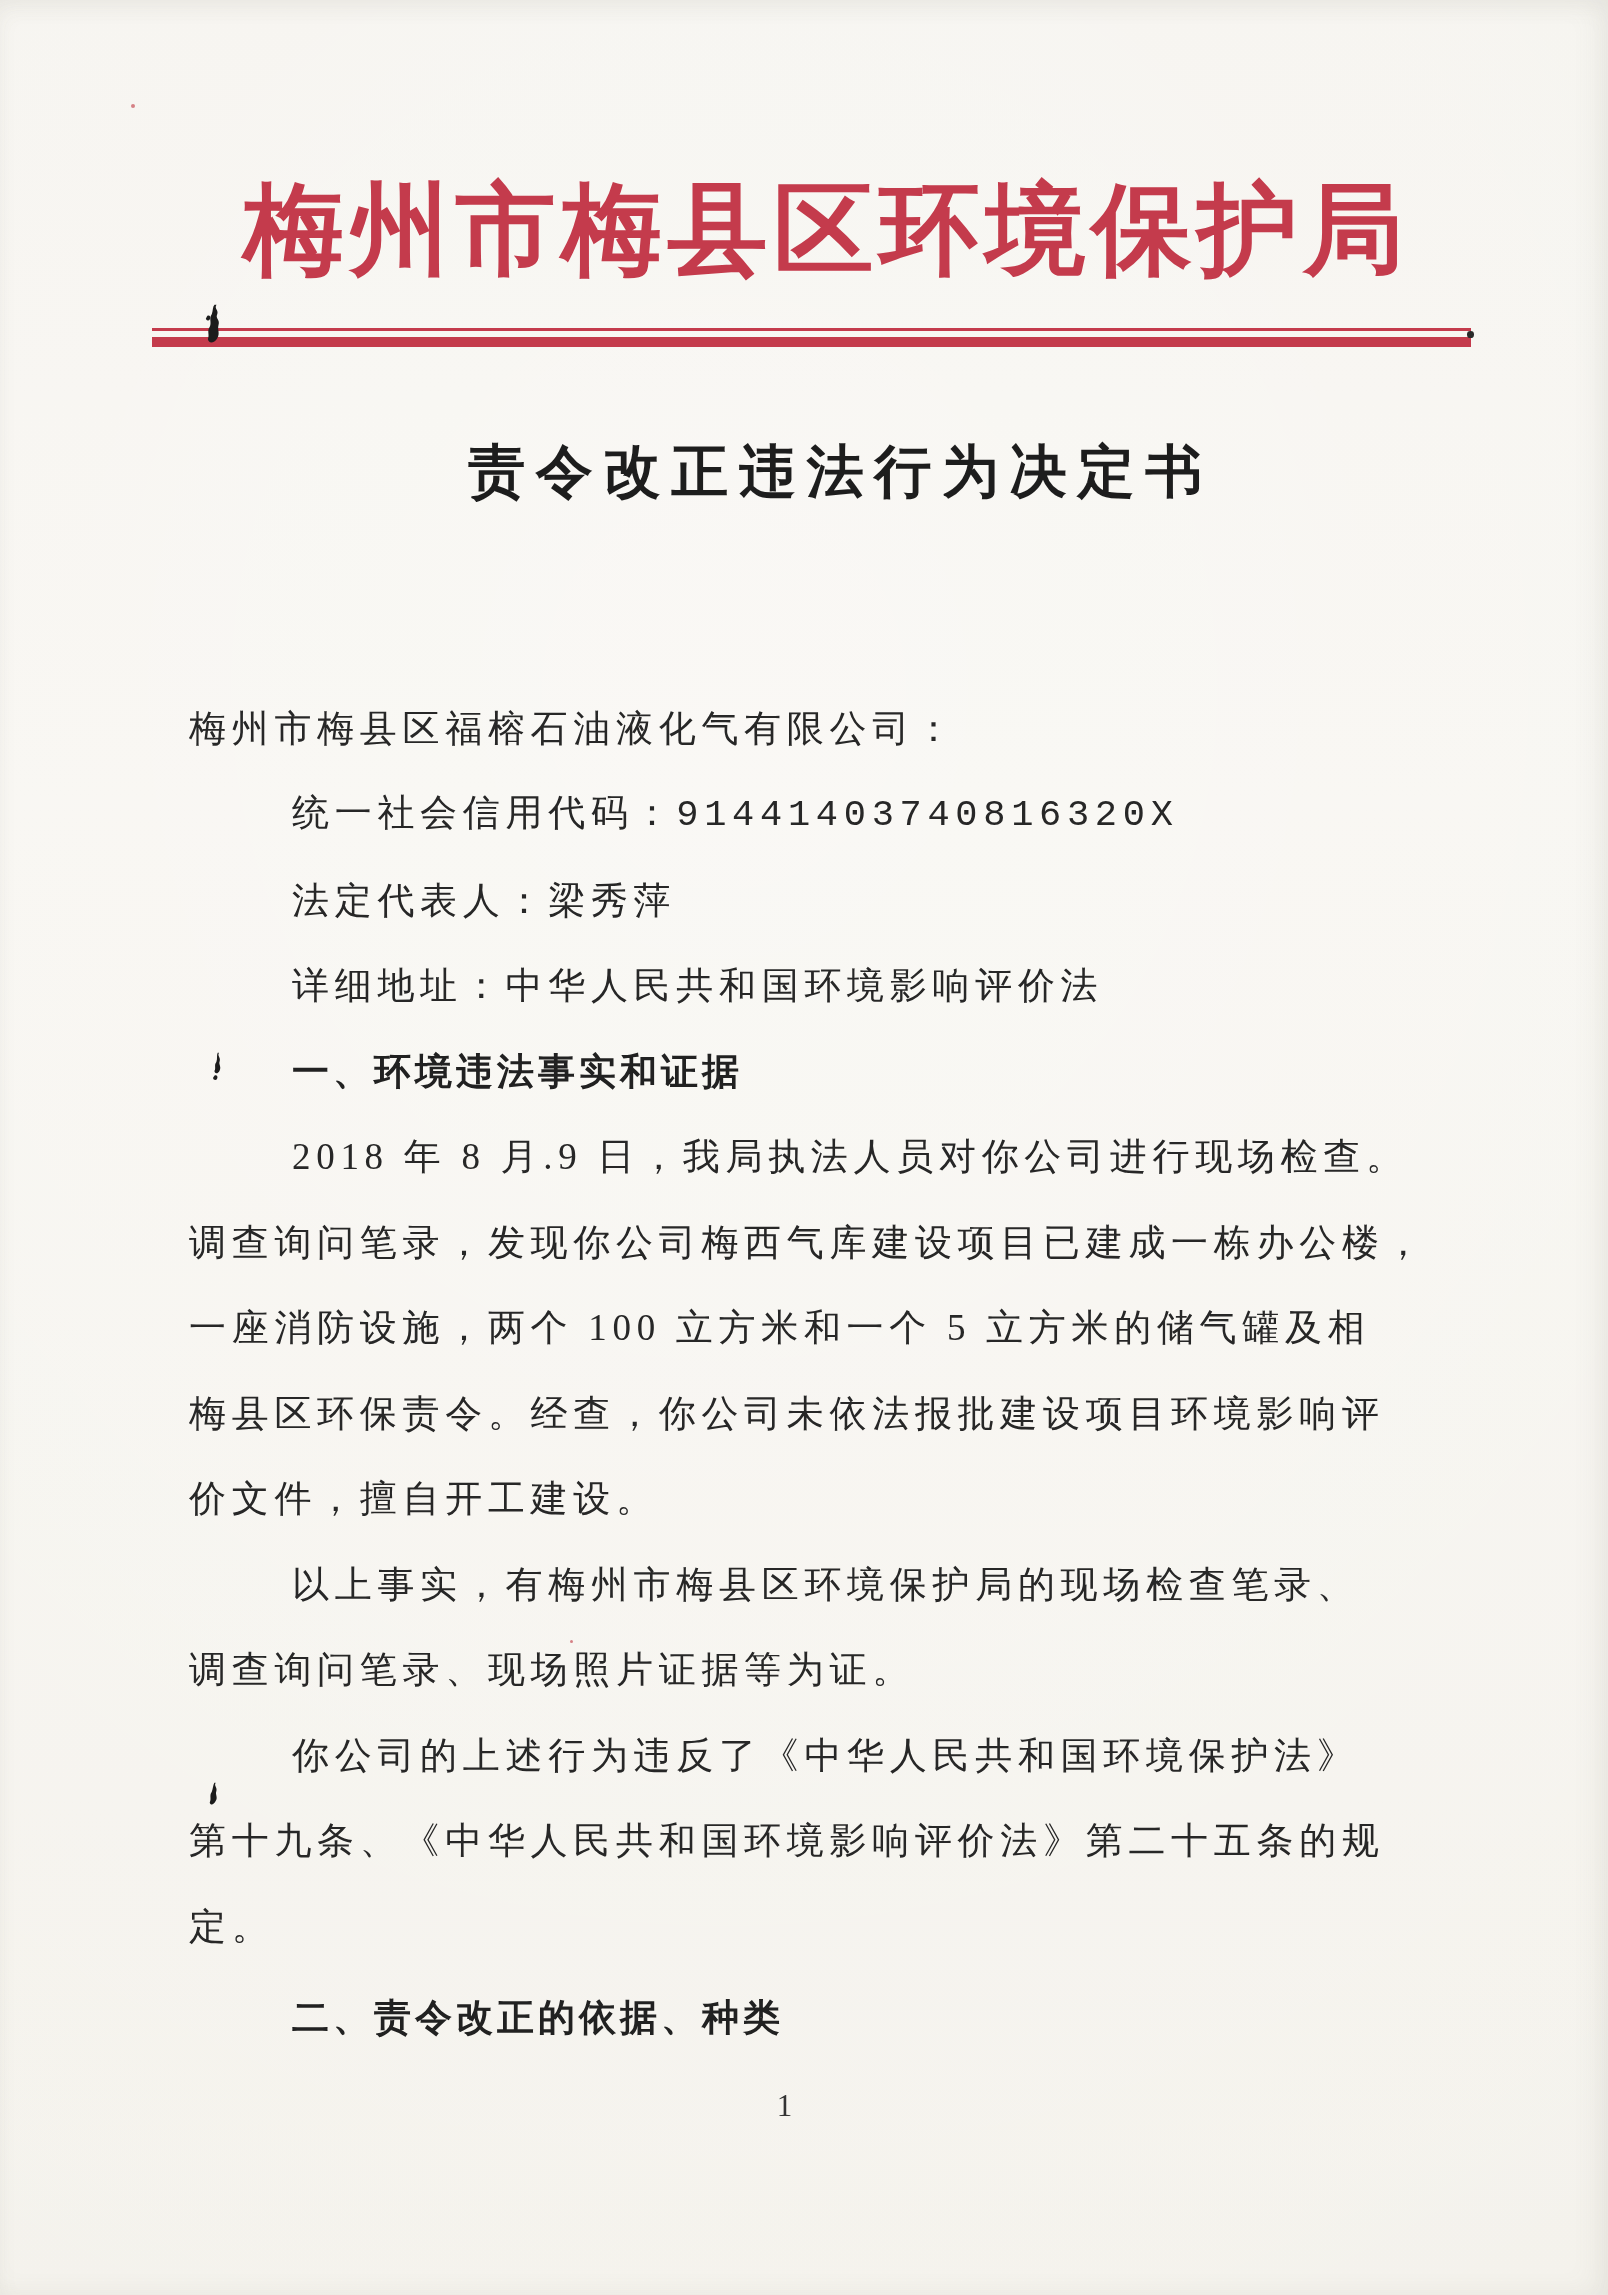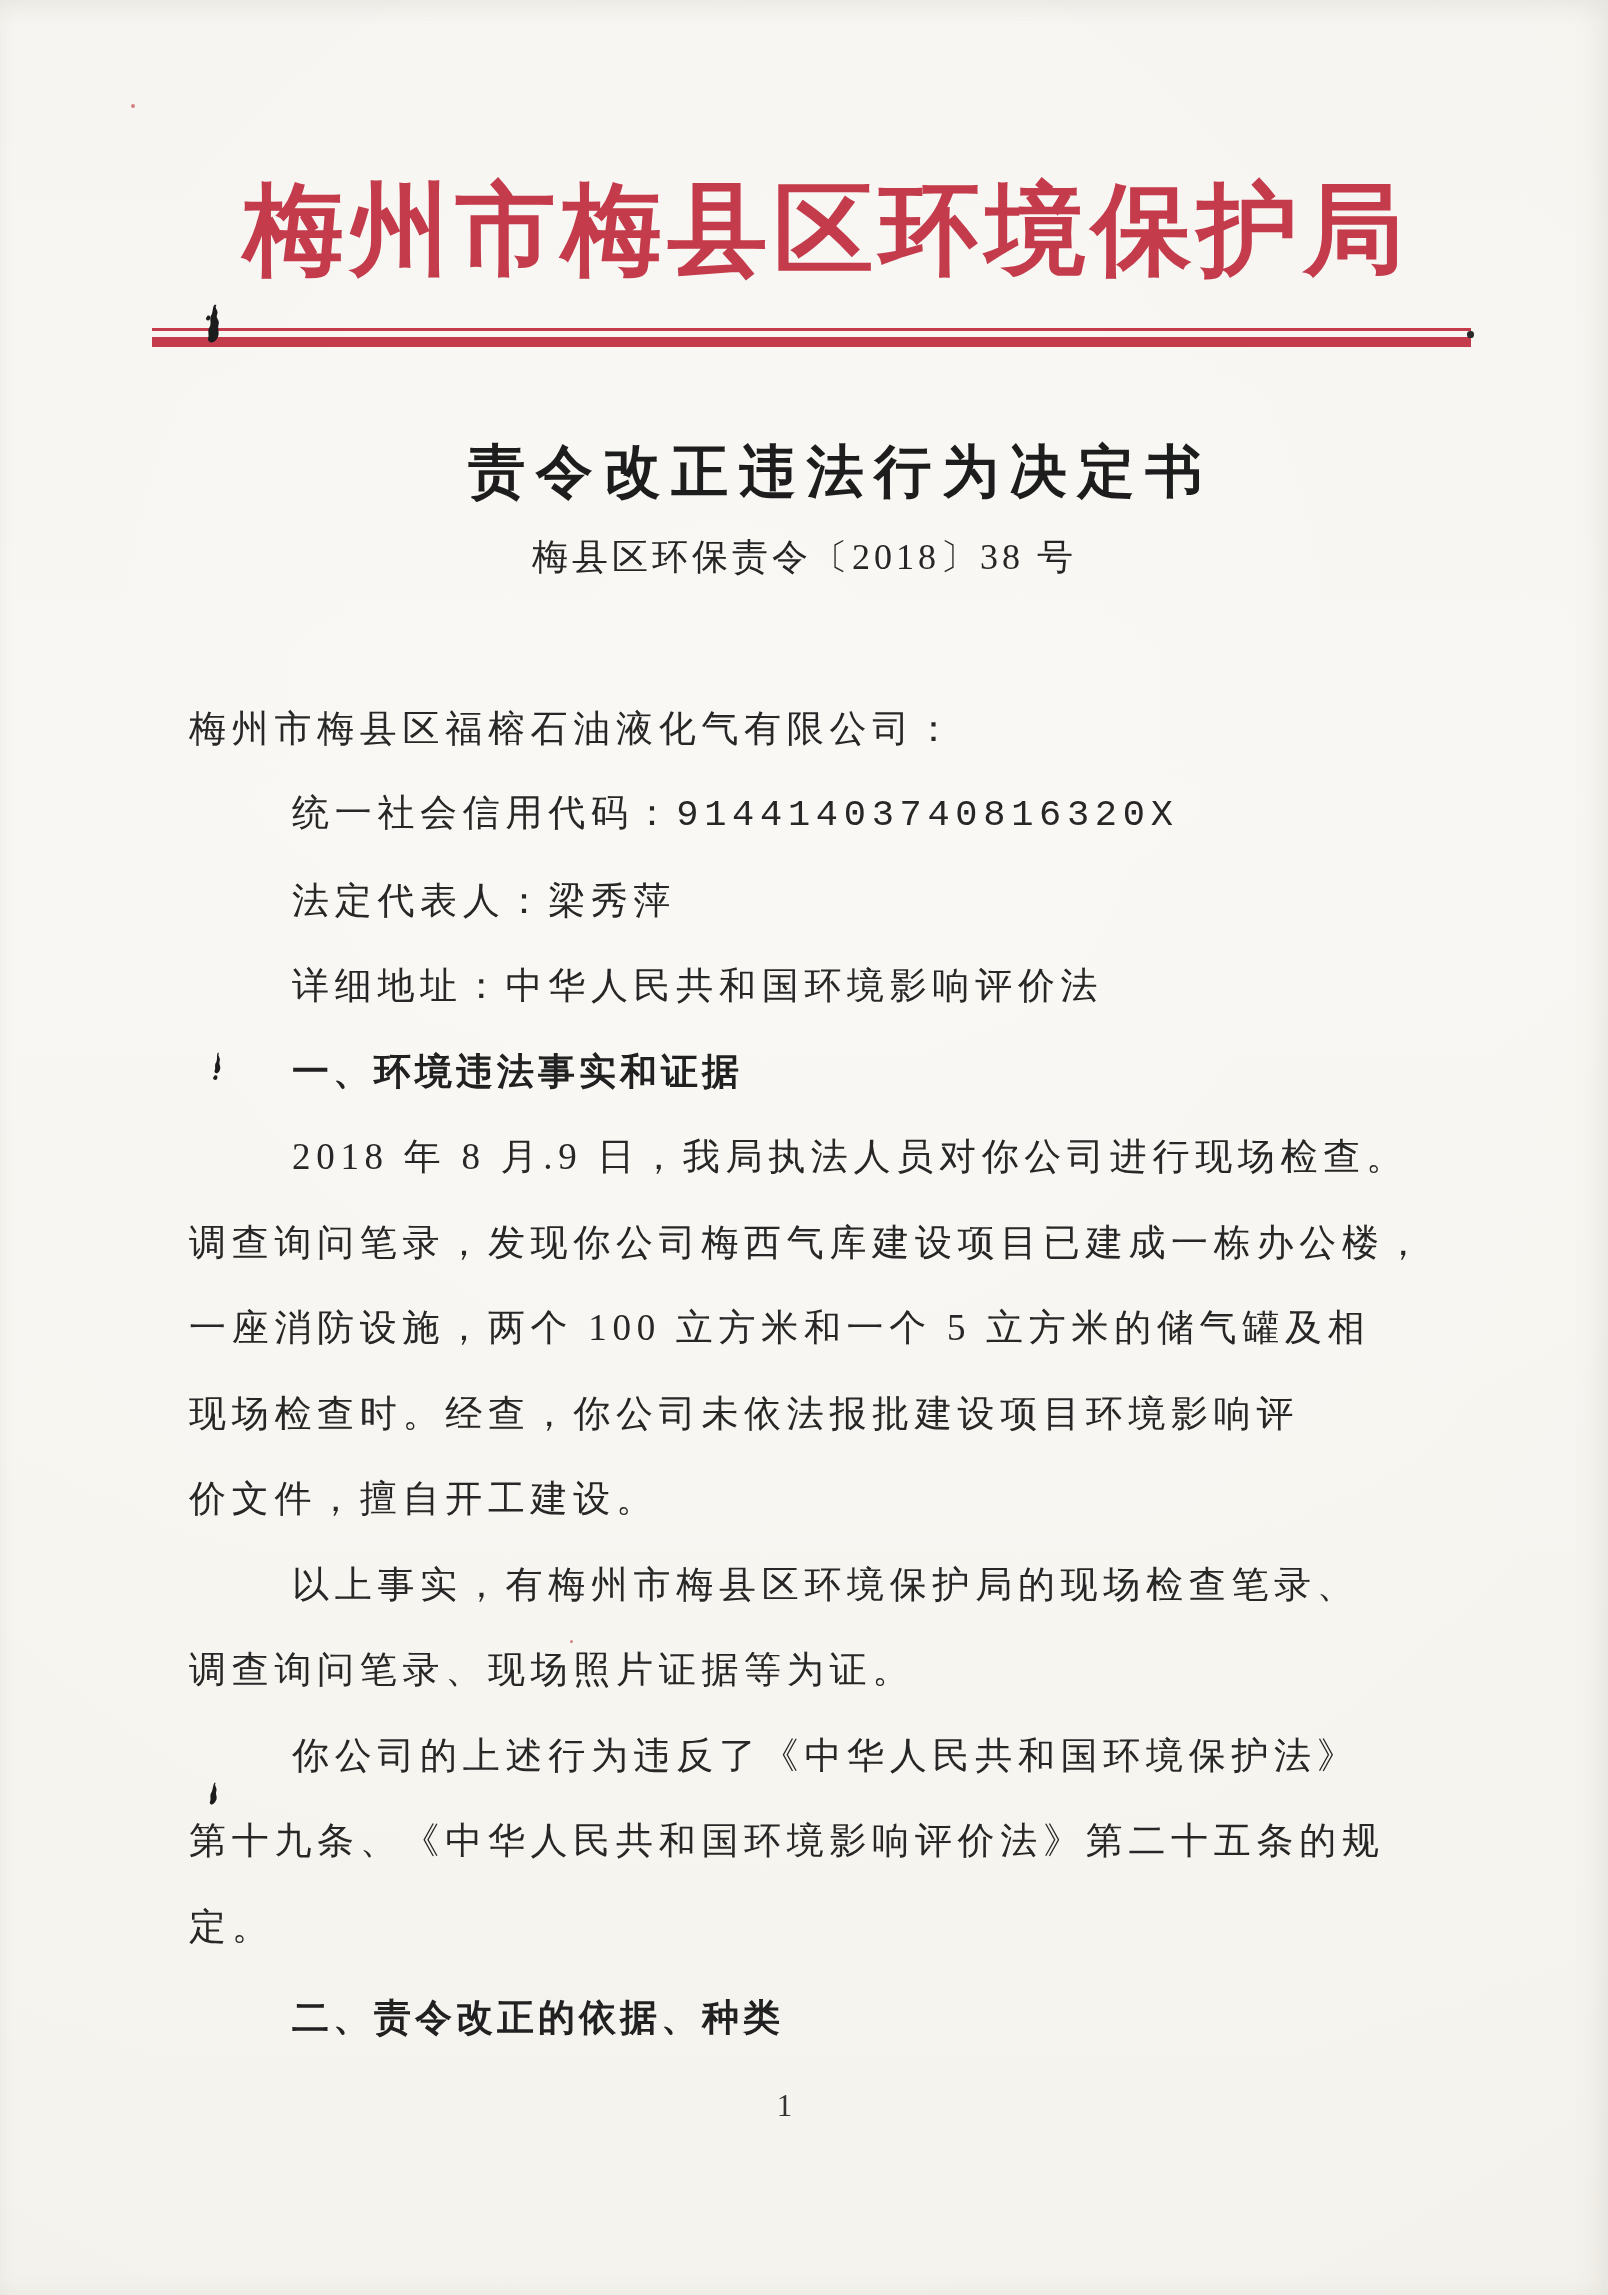--- a/index.html
+++ b/index.html
@@ -166,32 +166,31 @@
   <div class="rule-thin"></div>
   <div class="rule-thick"></div>
   <div class="rule-end-dot"></div>
 
   <svg class="ink ink-1" width="23" height="41" viewBox="0 0 34 62">
     <path d="M20,1 C16,7 24,9 21,16 C18,22 26,24 23,32 C21,39 26,44 21,52 C17,59 8,61 7,53 C10,46 5,41 10,34 C13,27 8,22 13,15 C15,9 14,4 17,1 Z"></path>
     <path d="M6,18 C9,16 12,19 10,23 C8,26 4,25 4,22 Z"></path>
   </svg>
 
   <h2 class="doc-title">责令改正违法行为决定书</h2>
-  <p class="doc-number">梅县区环保责令〔2018〕38 号</p>
 
   <main>
     <p class="body-line indent-0 l0">梅州市梅县区福榕石油液化气有限公司：</p>
     <p class="body-line indent-1 l1">统一社会信用代码：91441403740816320X</p>
     <p class="body-line indent-1 l2">法定代表人：梁秀萍</p>
     <p class="body-line indent-1 l3">详细地址：中华人民共和国环境影响评价法</p>
     <p class="body-line indent-1 l4 section-heading">一、环境违法事实和证据</p>
     <p class="body-line indent-1 l5">2018 年 8 月.9 日，我局执法人员对你公司进行现场检查。</p>
     <p class="body-line indent-0 l6">调查询问笔录，发现你公司梅西气库建设项目已建成一栋办公楼，</p>
     <p class="body-line indent-0 l7">一座消防设施，两个 100 立方米和一个 5 立方米的储气罐及相</p>
-    <p class="body-line indent-0 l8">现场检查时。经查，你公司未依法报批建设项目环境影响评</p>
+    <p class="body-line indent-0 l8">梅县区环保责令。经查，你公司未依法报批建设项目环境影响评</p>
     <p class="body-line indent-0 l9">价文件，擅自开工建设。</p>
     <p class="body-line indent-1 l10">以上事实，有梅州市梅县区环境保护局的现场检查笔录、</p>
     <p class="body-line indent-0 l11">调查询问笔录、现场照片证据等为证。</p>
     <p class="body-line indent-1 l12">你公司的上述行为违反了《中华人民共和国环境保护法》</p>
     <p class="body-line indent-0 l13">第十九条、《中华人民共和国环境影响评价法》第二十五条的规</p>
     <p class="body-line indent-0 l14">定。</p>
     <p class="body-line indent-1 l15 section-heading">二、责令改正的依据、种类</p>
   </main>
 
   <svg class="ink ink-2" width="14.7" height="29" viewBox="0 0 22 44">

